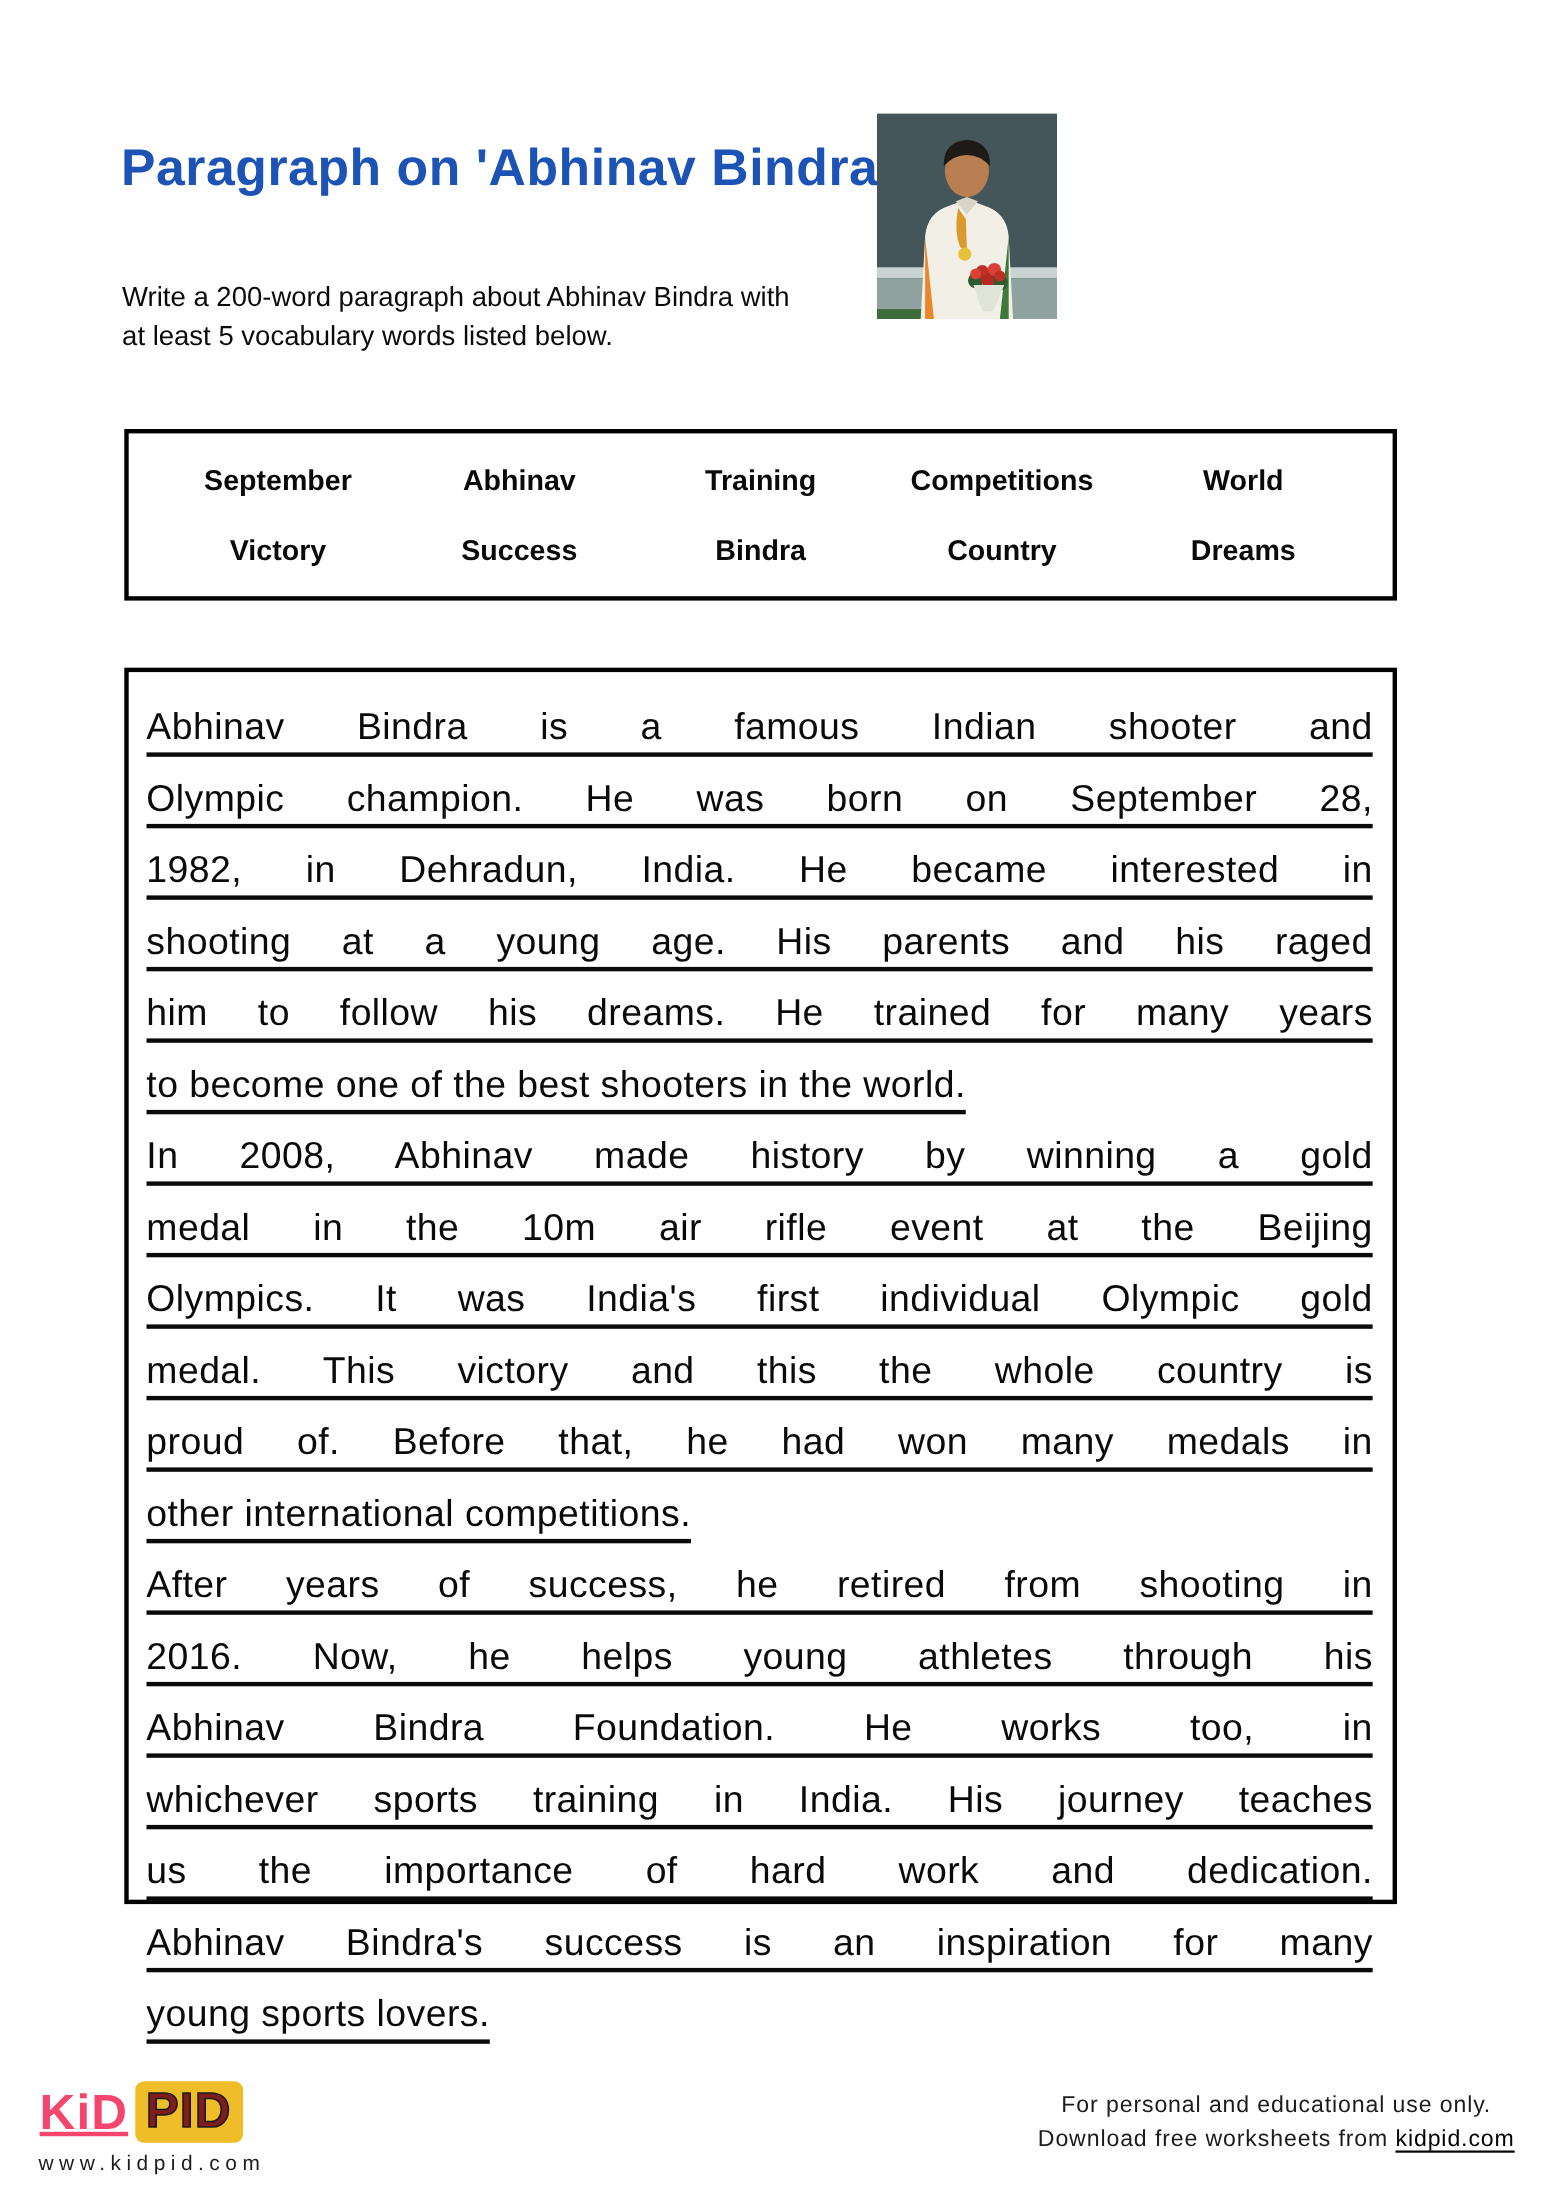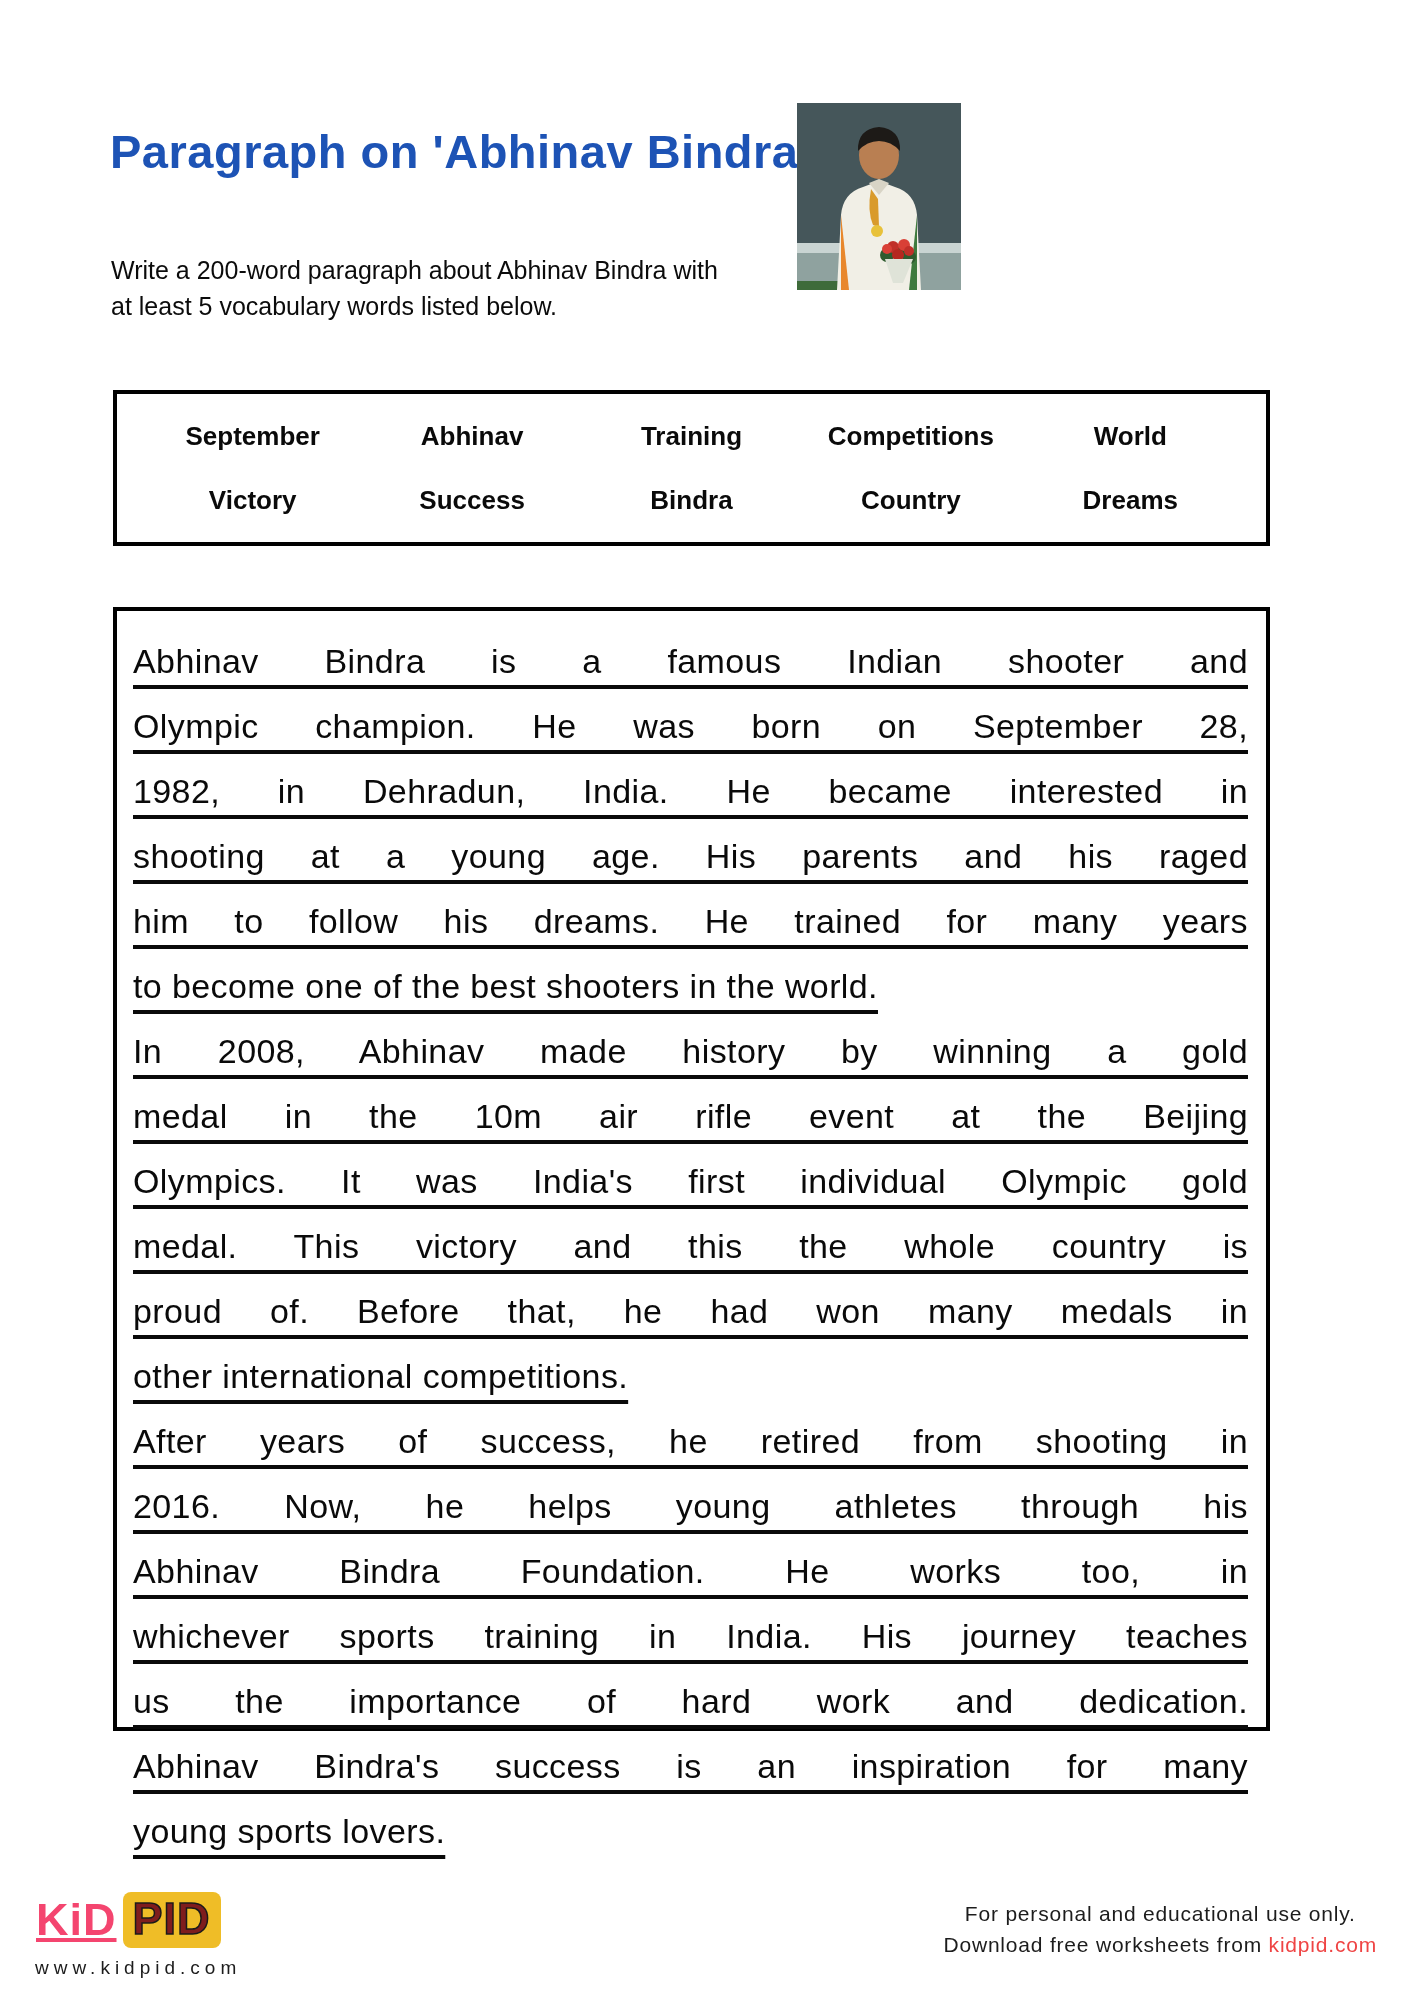--- a/index.html
+++ b/index.html
@@ -117,22 +117,23 @@
   .notice{
     position:absolute;
     right:37px; top:1898px;
     text-align:center;
     font-size:21px;
     line-height:31px;
     letter-spacing:0.8px;
     color:#1c1c1c;
   }
   .notice .link{
+    text-decoration:underline;
     text-underline-offset:4px;
-    color:#ef4444;
+    color:#000000;
     cursor:pointer;
   }
 </style>
 </head>
 <body>
 
 <div class="page">
 
   <h1 class="title">Paragraph on 'Abhinav Bindra'</h1>
 

